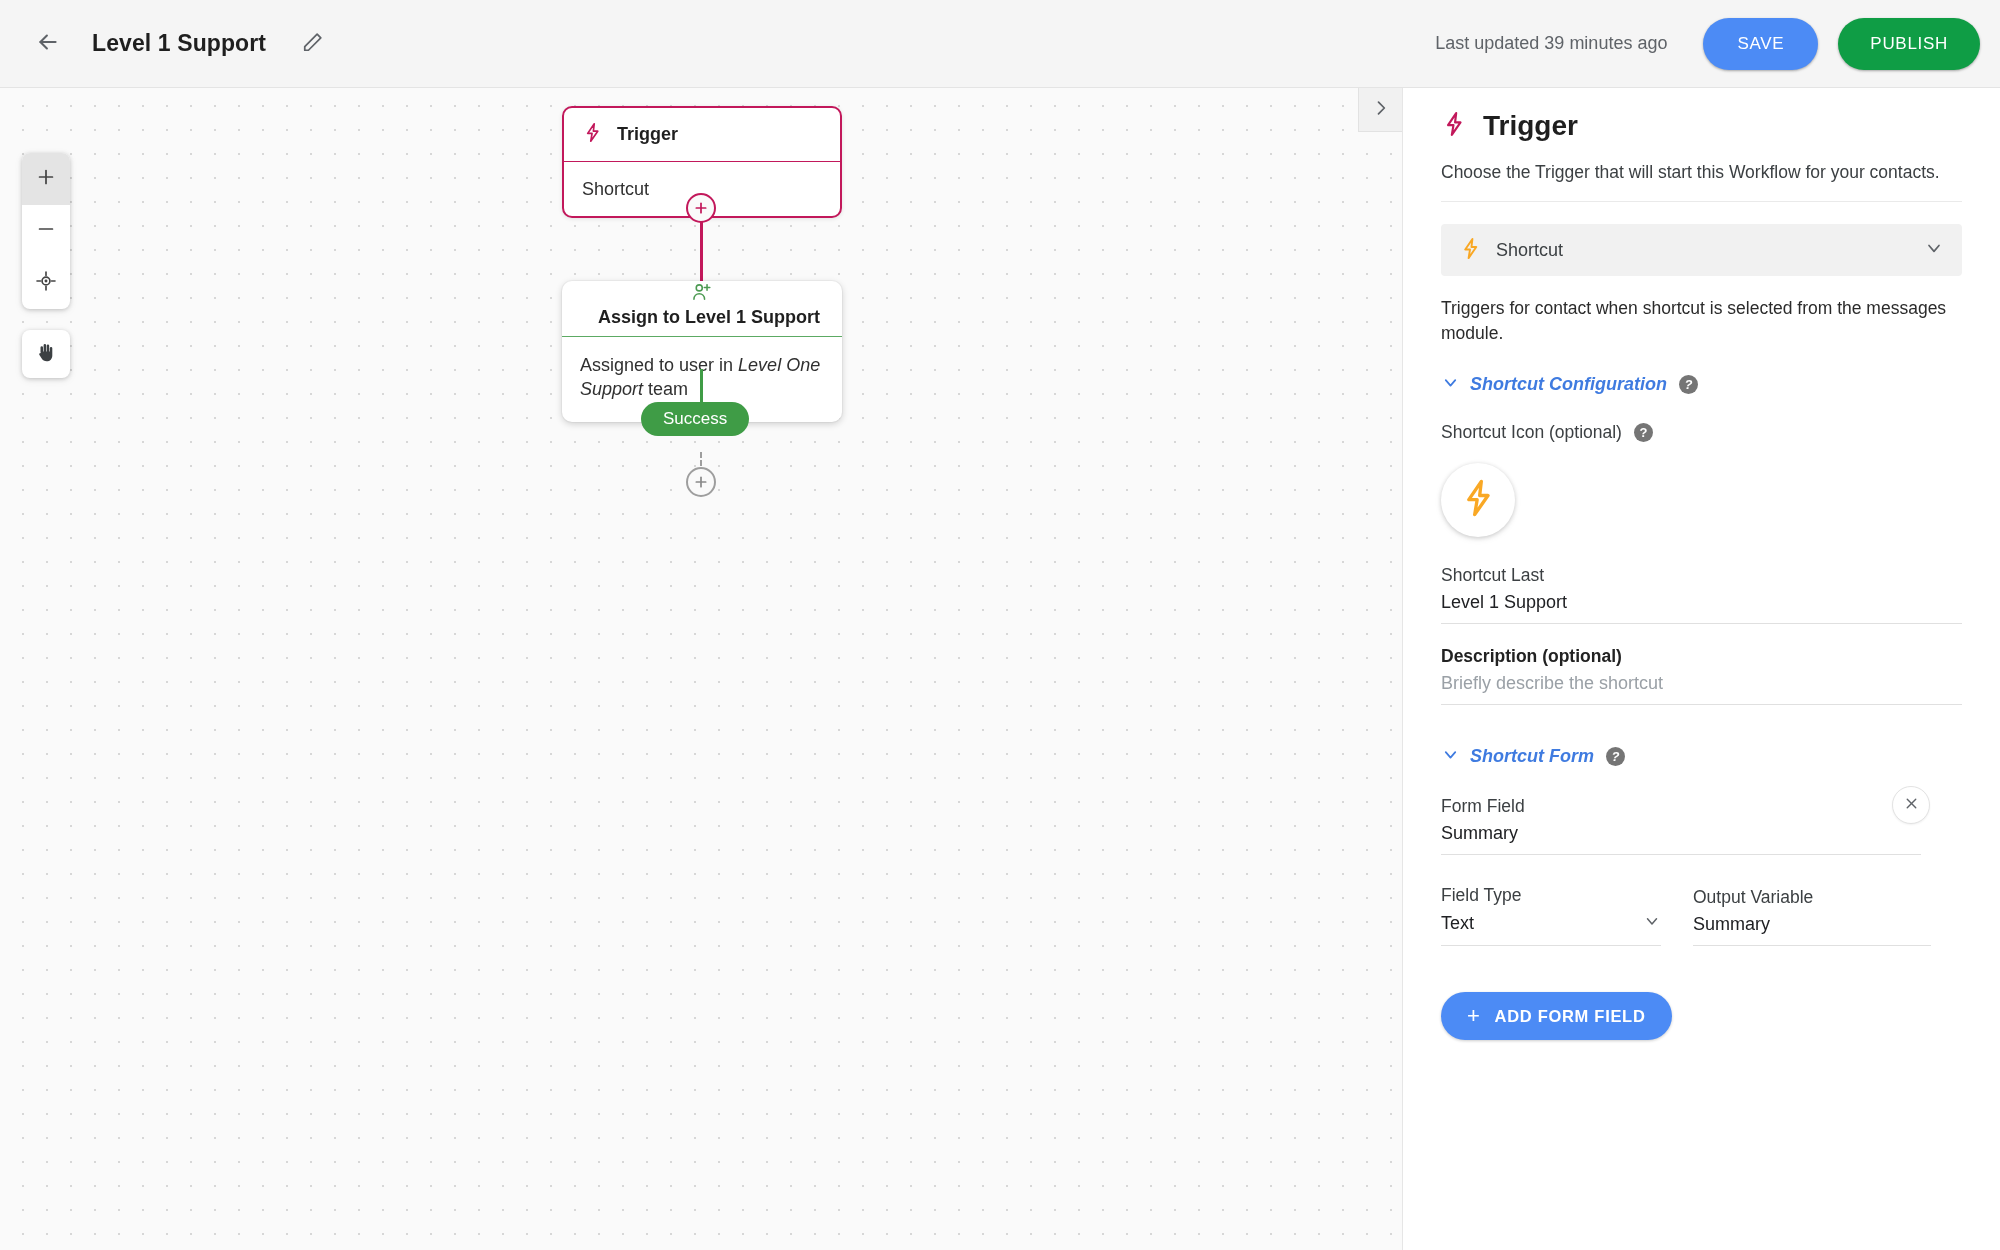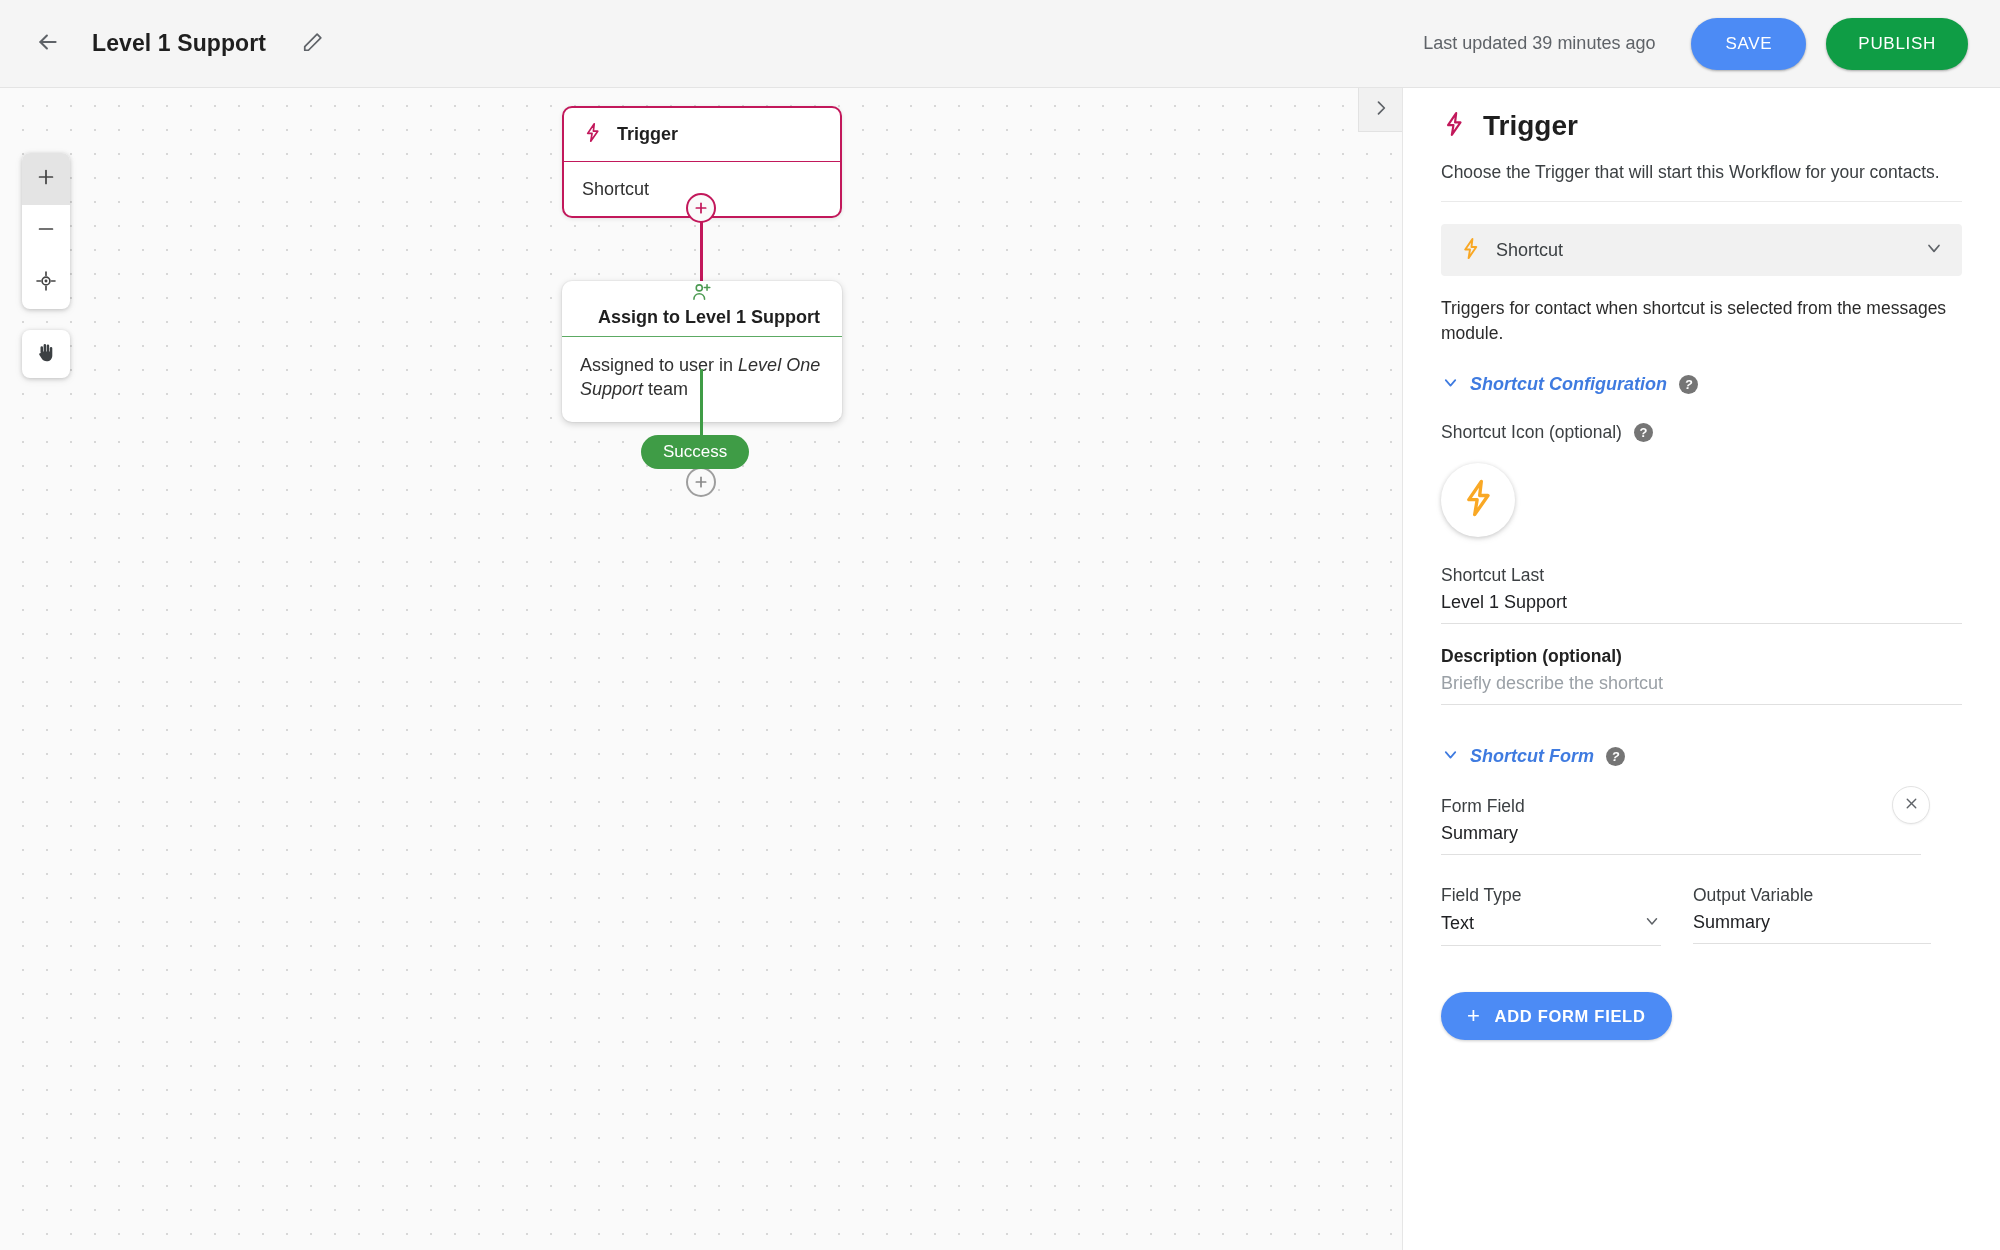--- a/index.html
+++ b/index.html
@@ -42,21 +42,21 @@
     width: 42px; height: 42px;
     margin-left: 26px;
     display: flex; align-items: center; justify-content: center;
     border-radius: 50%;
     cursor: pointer;
   }
   .topbar-right {
     margin-left: auto;
     display: flex;
     align-items: center;
-    padding-right: 32px;
+    padding-right: 20px;
   }
   .last-updated {
     font-size: 18px;
     color: #5f6368;
     margin-right: 36px;
   }
   .btn-pill {
     border: none;
     border-radius: 26px;
     height: 52px;
@@ -180,21 +180,21 @@
     border-radius: 50%;
     background: #fafafa;
     display: flex; align-items: center; justify-content: center;
     cursor: pointer;
   }
   .plus-pink { border: 2.5px solid #c2185b; }
   .plus-gray { border: 2.5px solid #9e9e9e; }
 
   .success-badge {
     position: absolute;
-    left: 641px; top: 347px;
+    left: 641px; top: 314px;
     height: 34px;
     padding: 0 22px;
     background: #3f9c46;
     color: #fff;
     border-radius: 17px;
     display: flex; align-items: center;
     font-size: 17px;
     z-index: 3;
   }
 
@@ -333,21 +333,21 @@
     font-weight: 700;
     letter-spacing: .7px;
     padding: 0 26px;
     display: inline-flex; align-items: center;
     cursor: pointer;
     font-family: "Liberation Sans", sans-serif;
     box-shadow: 0 1px 3px rgba(0,0,0,.2);
   }
   .btn-add-plus { font-size: 22px; margin-right: 14px; font-weight: 400; }
 
-  .row2 { display: flex; margin-top: 30px; }
+  .row2 { display: flex; margin-top: 30px; align-items: flex-end; }
   .col-left { width: 220px; margin-right: 32px; }
   .col-right { width: 238px; }
 </style>
 </head>
 <body>
 
 <div class="topbar">
   <div class="back-btn">
     <span>
       <svg width="26" height="26" viewBox="0 0 24 24" fill="none" stroke="#5f6368" stroke-width="1.9" stroke-linecap="round" stroke-linejoin="round">

